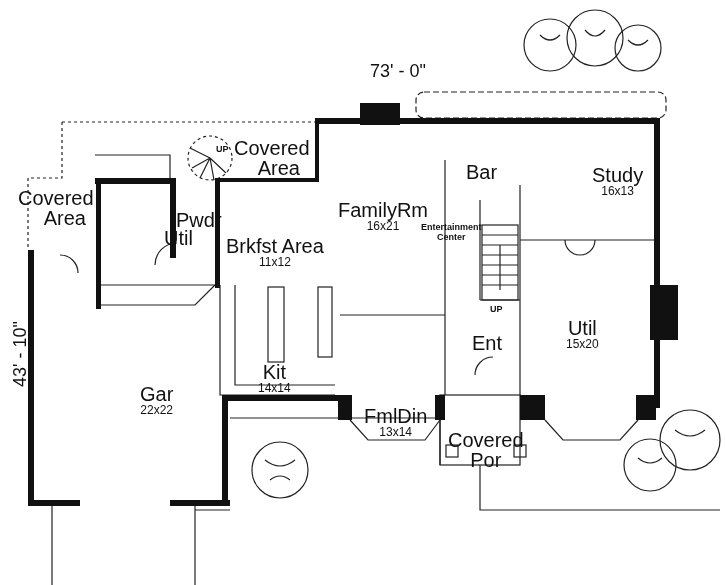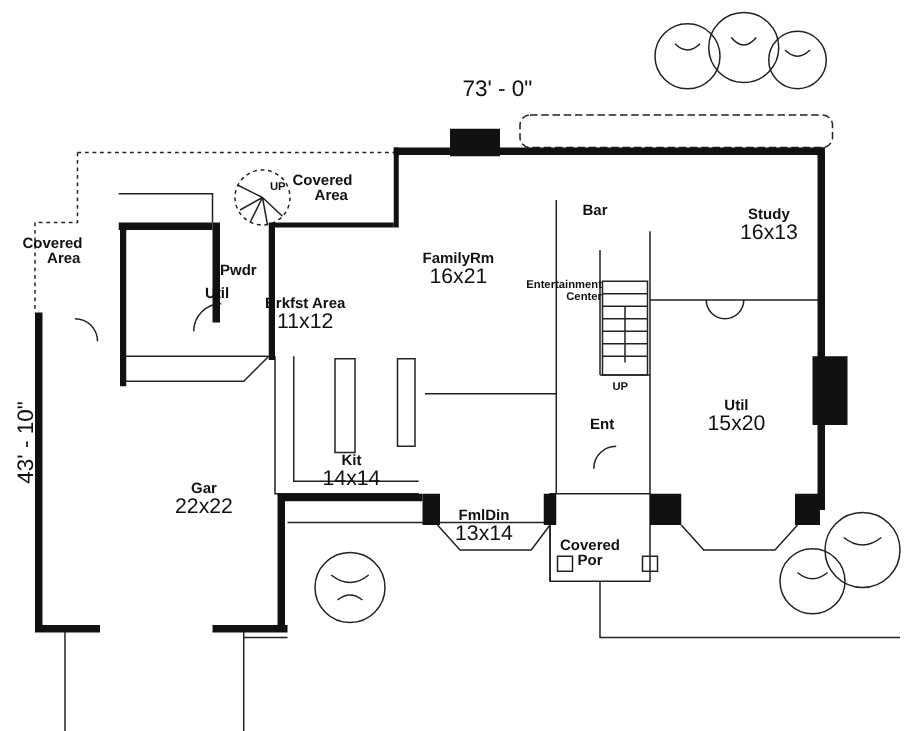--- a/index.html
+++ b/index.html
@@ -1,22 +1,22 @@
 <!DOCTYPE html>
 <html><head>
 <meta charset="utf-8">
 <style>
   html, body { margin: 0; padding: 0; background: #ffffff; }
   body { width: 725px; height: 585px; position: relative; overflow: hidden;
          font-family: "Liberation Sans", "DejaVu Sans", sans-serif; color: #111; }
   #plan { position: absolute; left: 0; top: 0; width: 725px; height: 585px; }
   .lbl { position: absolute; text-align: center; line-height: 1.0; color: #111;
          font-family: "Liberation Sans", "DejaVu Sans", sans-serif; white-space: nowrap; }
-  .room-name { font-size: 12px; font-weight: bold; display: block; }
-  .room-size { font-size: 17px; display: block; }
+  .room-name { font-size: 20px; font-weight: normal; display: block; }
+  .room-size { font-size: 12px; display: block; }
   .small { font-size: 9px; font-weight: bold; line-height: 1.1; }
   .dim { font-size: 18px; }
   .vert { transform: rotate(-90deg); transform-origin: center center; }
 </style>
 </head>
 <body>
 
 <svg id="plan" viewBox="0 0 725 585" xmlns="http://www.w3.org/2000/svg">
   <g fill="none" stroke="#222" stroke-width="1.2">
 
@@ -104,29 +104,29 @@
   <span class="small" style="position:absolute; left:-2px; top:7px;">UP</span>
   <span class="room-name" style="padding-left:16px">Covered</span>
   <span class="room-name" style="padding-left:30px">Area</span>
 </div>
 <div class="lbl" style="left:128px; top:228px;margin-left:36px;">
   <span class="room-name">Util</span>
 </div>
 <div class="lbl" style="left:176px; top:210px;text-align:center;">
   <span class="room-name">Pwdr</span>
 </div>
-<div class="lbl" style="left:212px; top:236px;text-align:center;">
+<div class="lbl" style="left:226px; top:236px;text-align:center;">
   <span class="room-name">Brkfst Area</span>
   <span class="room-size">11x12</span>
 </div>
 <div class="lbl" style="left:338px; top:200px;">
   <span class="room-name">FamilyRm</span>
   <span class="room-size">16x21</span>
 </div>
-<div class="lbl small" style="left:421px; top:223px; text-align:right;">
+<div class="lbl small" style="left:421px; top:223px; text-align:center;">
   <span style="display:block">Entertainment</span>
   <span style="display:block">Center</span>
 </div>
 <div class="lbl" style="left:466px; top:162px;">
   <span class="room-name">Bar</span>
 </div>
 <div class="lbl" style="left:560px; top:165px;margin-left:32px;">
   <span class="room-name">Study</span>
   <span class="room-size">16x13</span>
 </div>

